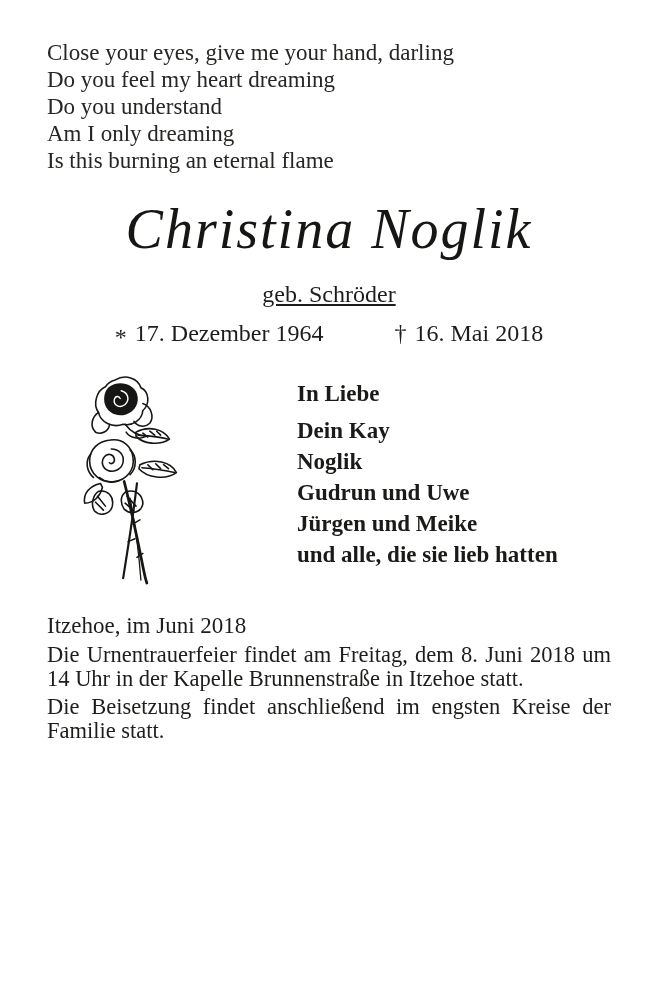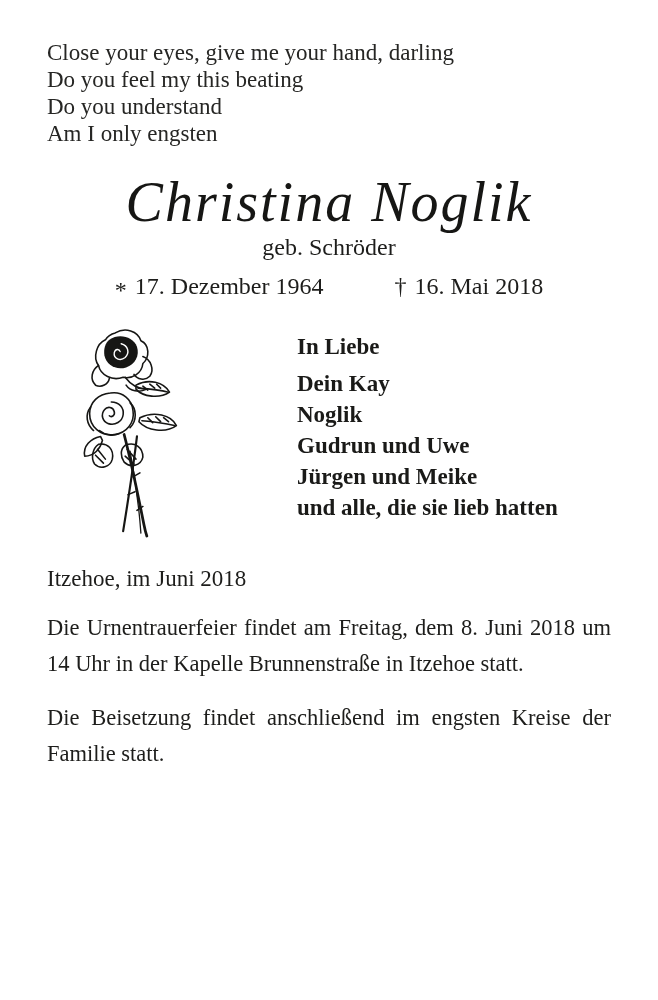--- a/index.html
+++ b/index.html
@@ -32,21 +32,22 @@
     font-size: 56px;
     line-height: 62px;
     letter-spacing: 2px;
     color: #161614;
     white-space: nowrap;
   }
   .maiden-name {
     text-align: center;
     font-size: 24px;
     line-height: 28px;
-    margin-top: 0;
+    margin-top: 20px;
+    text-decoration: underline;
   }
   .dates-row {
     display: flex;
     justify-content: center;
     gap: 71px;
     margin-top: 10px;
     font-size: 24px;
     line-height: 30px;
   }
   .date-item { white-space: nowrap; }
@@ -82,38 +83,39 @@
     color: #1a1a18;
   }
   .mourners .heading { margin-bottom: 6px; }
   
   .place-line {
     margin: 22px 47px 0 47px;
     font-size: 23px;
     line-height: 27px;
   }
   .body-paragraph {
-    margin: 18px 47px 0 47px;
+    margin: 4px 47px 0 47px;
     font-size: 22.5px;
-    line-height: 36px;
+    line-height: 24px;
     text-align: justify;
     text-justify: inter-word;
   }
   svg { display: block; }
 </style>
 </head>
 <body>
 
 <div class="page">
 
   <div class="poem">
     <div>Close your eyes, give me your hand, darling</div>
-    <div>Do you feel my this beating</div>
+    <div>Do you feel my heart dreaming</div>
     <div>Do you understand</div>
-    <div>Am I only engsten</div>
+    <div>Am I only dreaming</div>
+    <div>Is this burning an eternal flame</div>
   </div>
 
   <div class="deceased-name">Christina Noglik</div>
   <div class="maiden-name">geb. Schröder</div>
 
   <div class="dates-row">
     <span class="date-item"><span class="birth-symbol">*</span> <span>17. Dezember 1964</span></span>
     <span class="date-item"><span class="death-symbol">†</span> <span>16. Mai 2018</span></span>
   </div>
 

